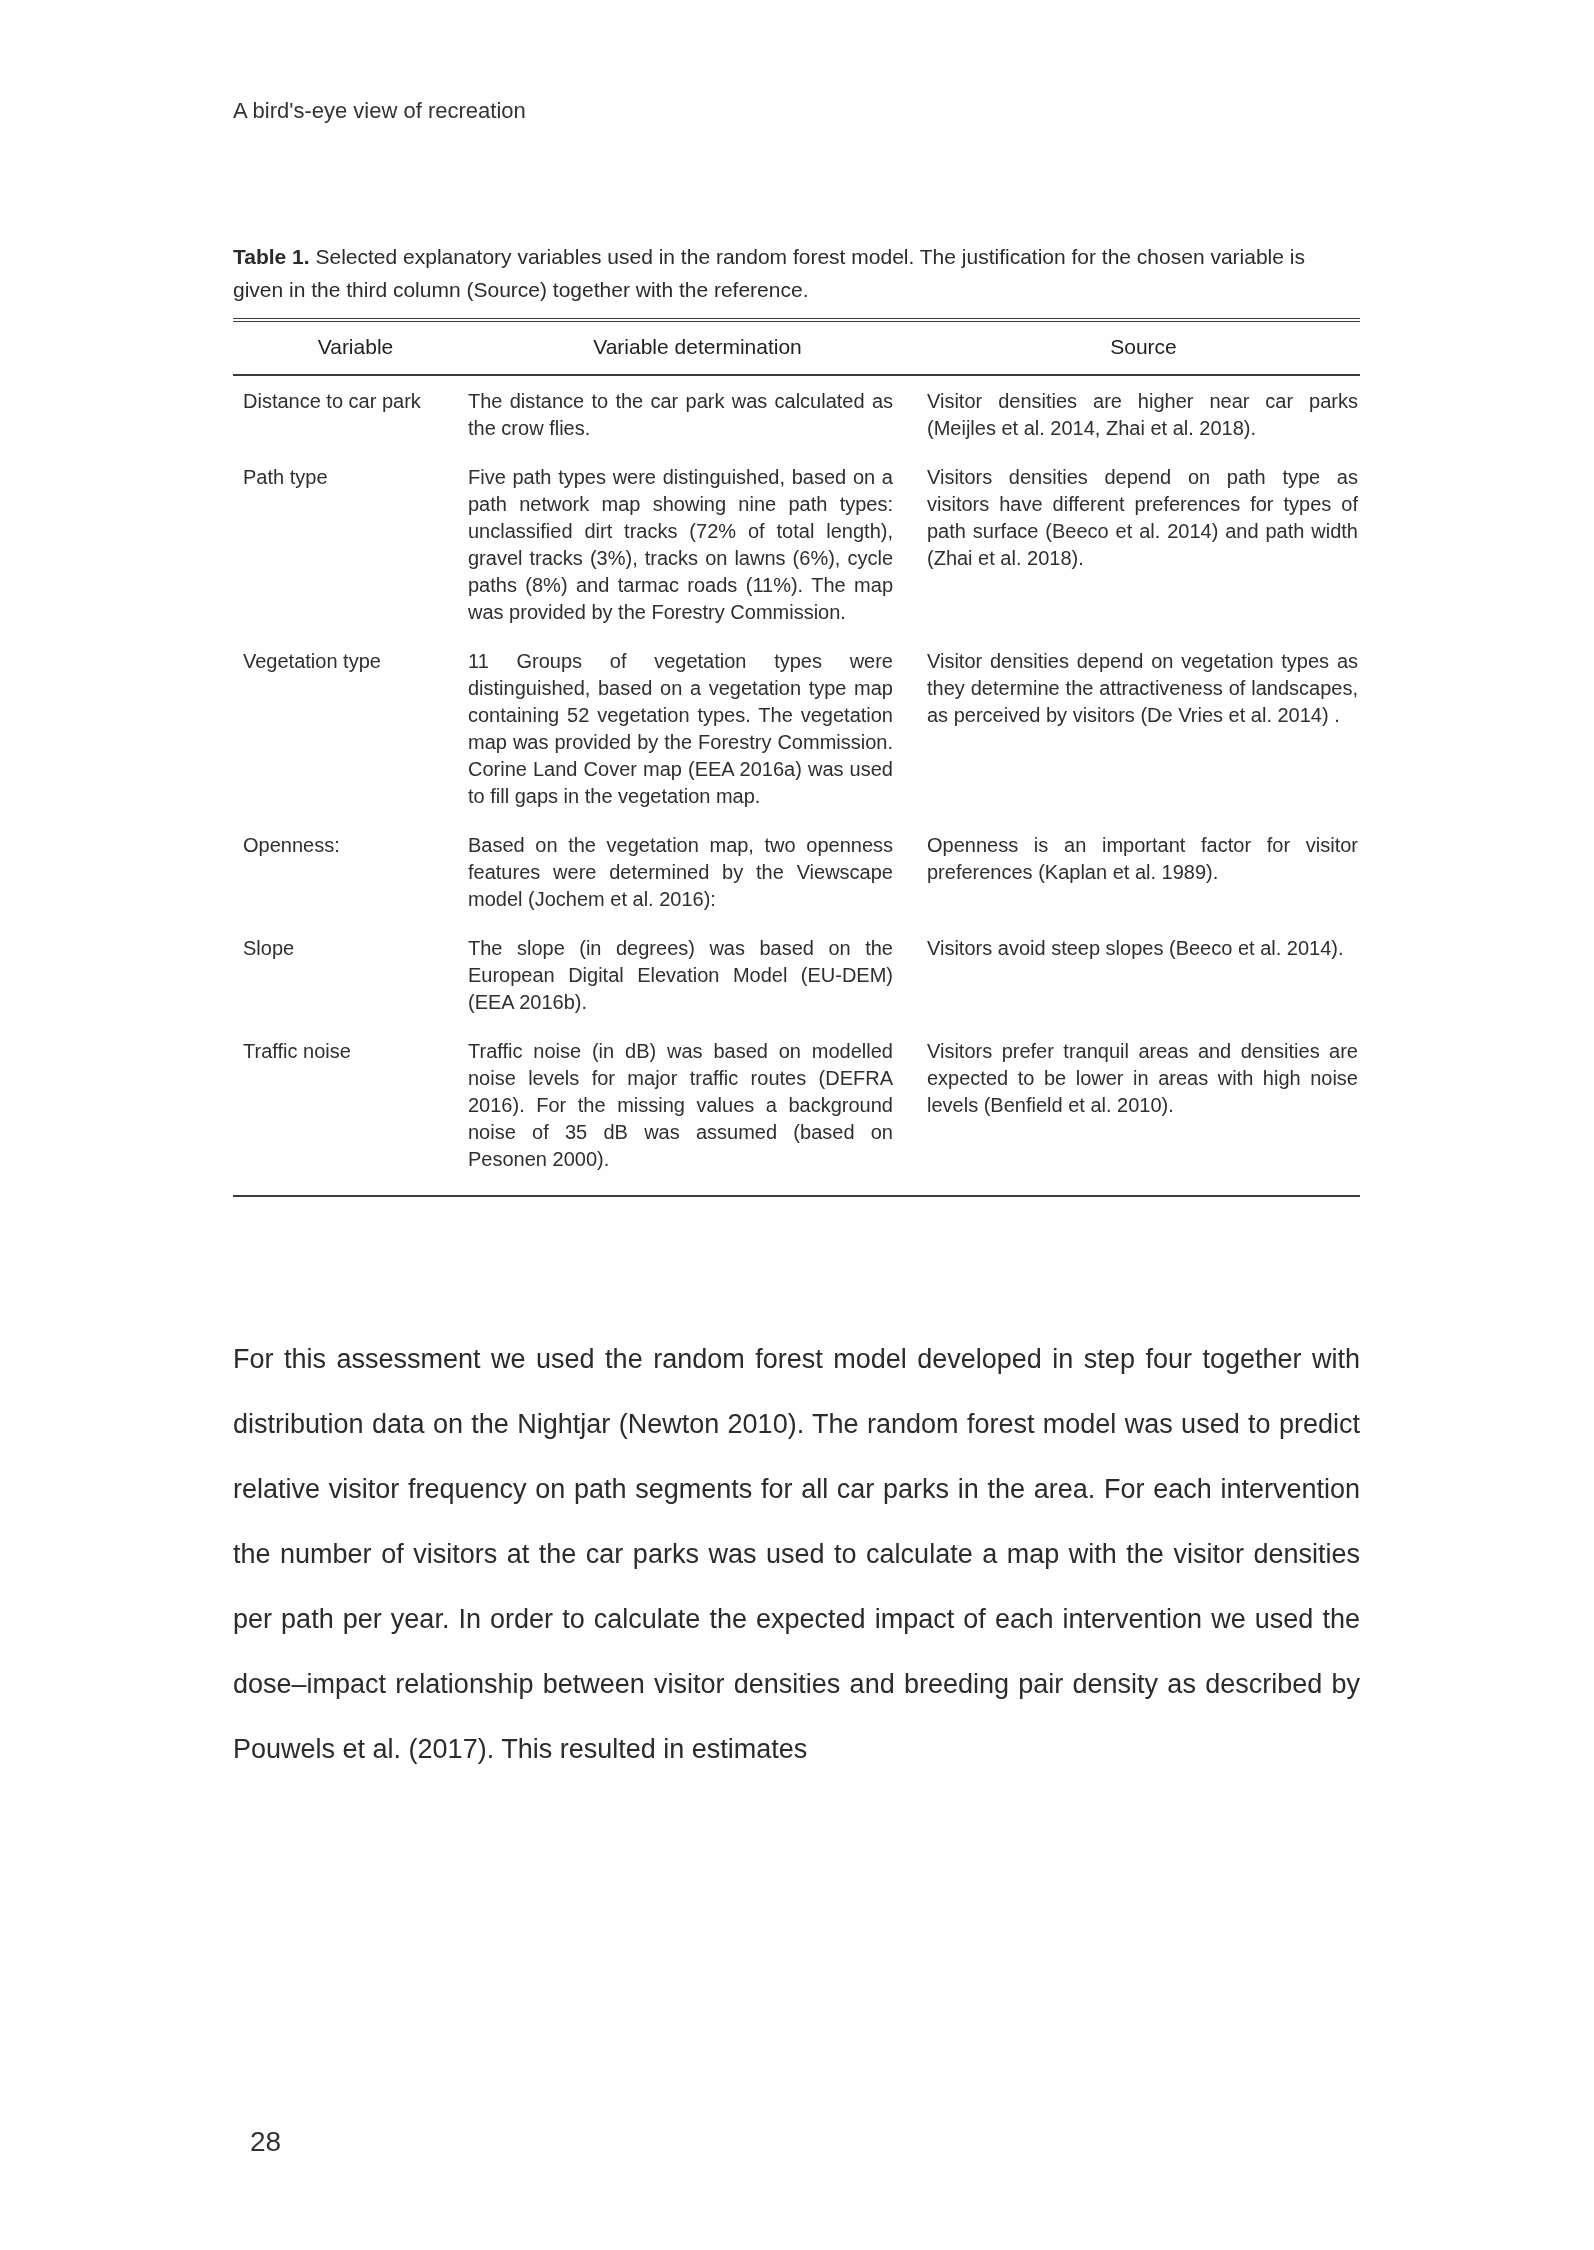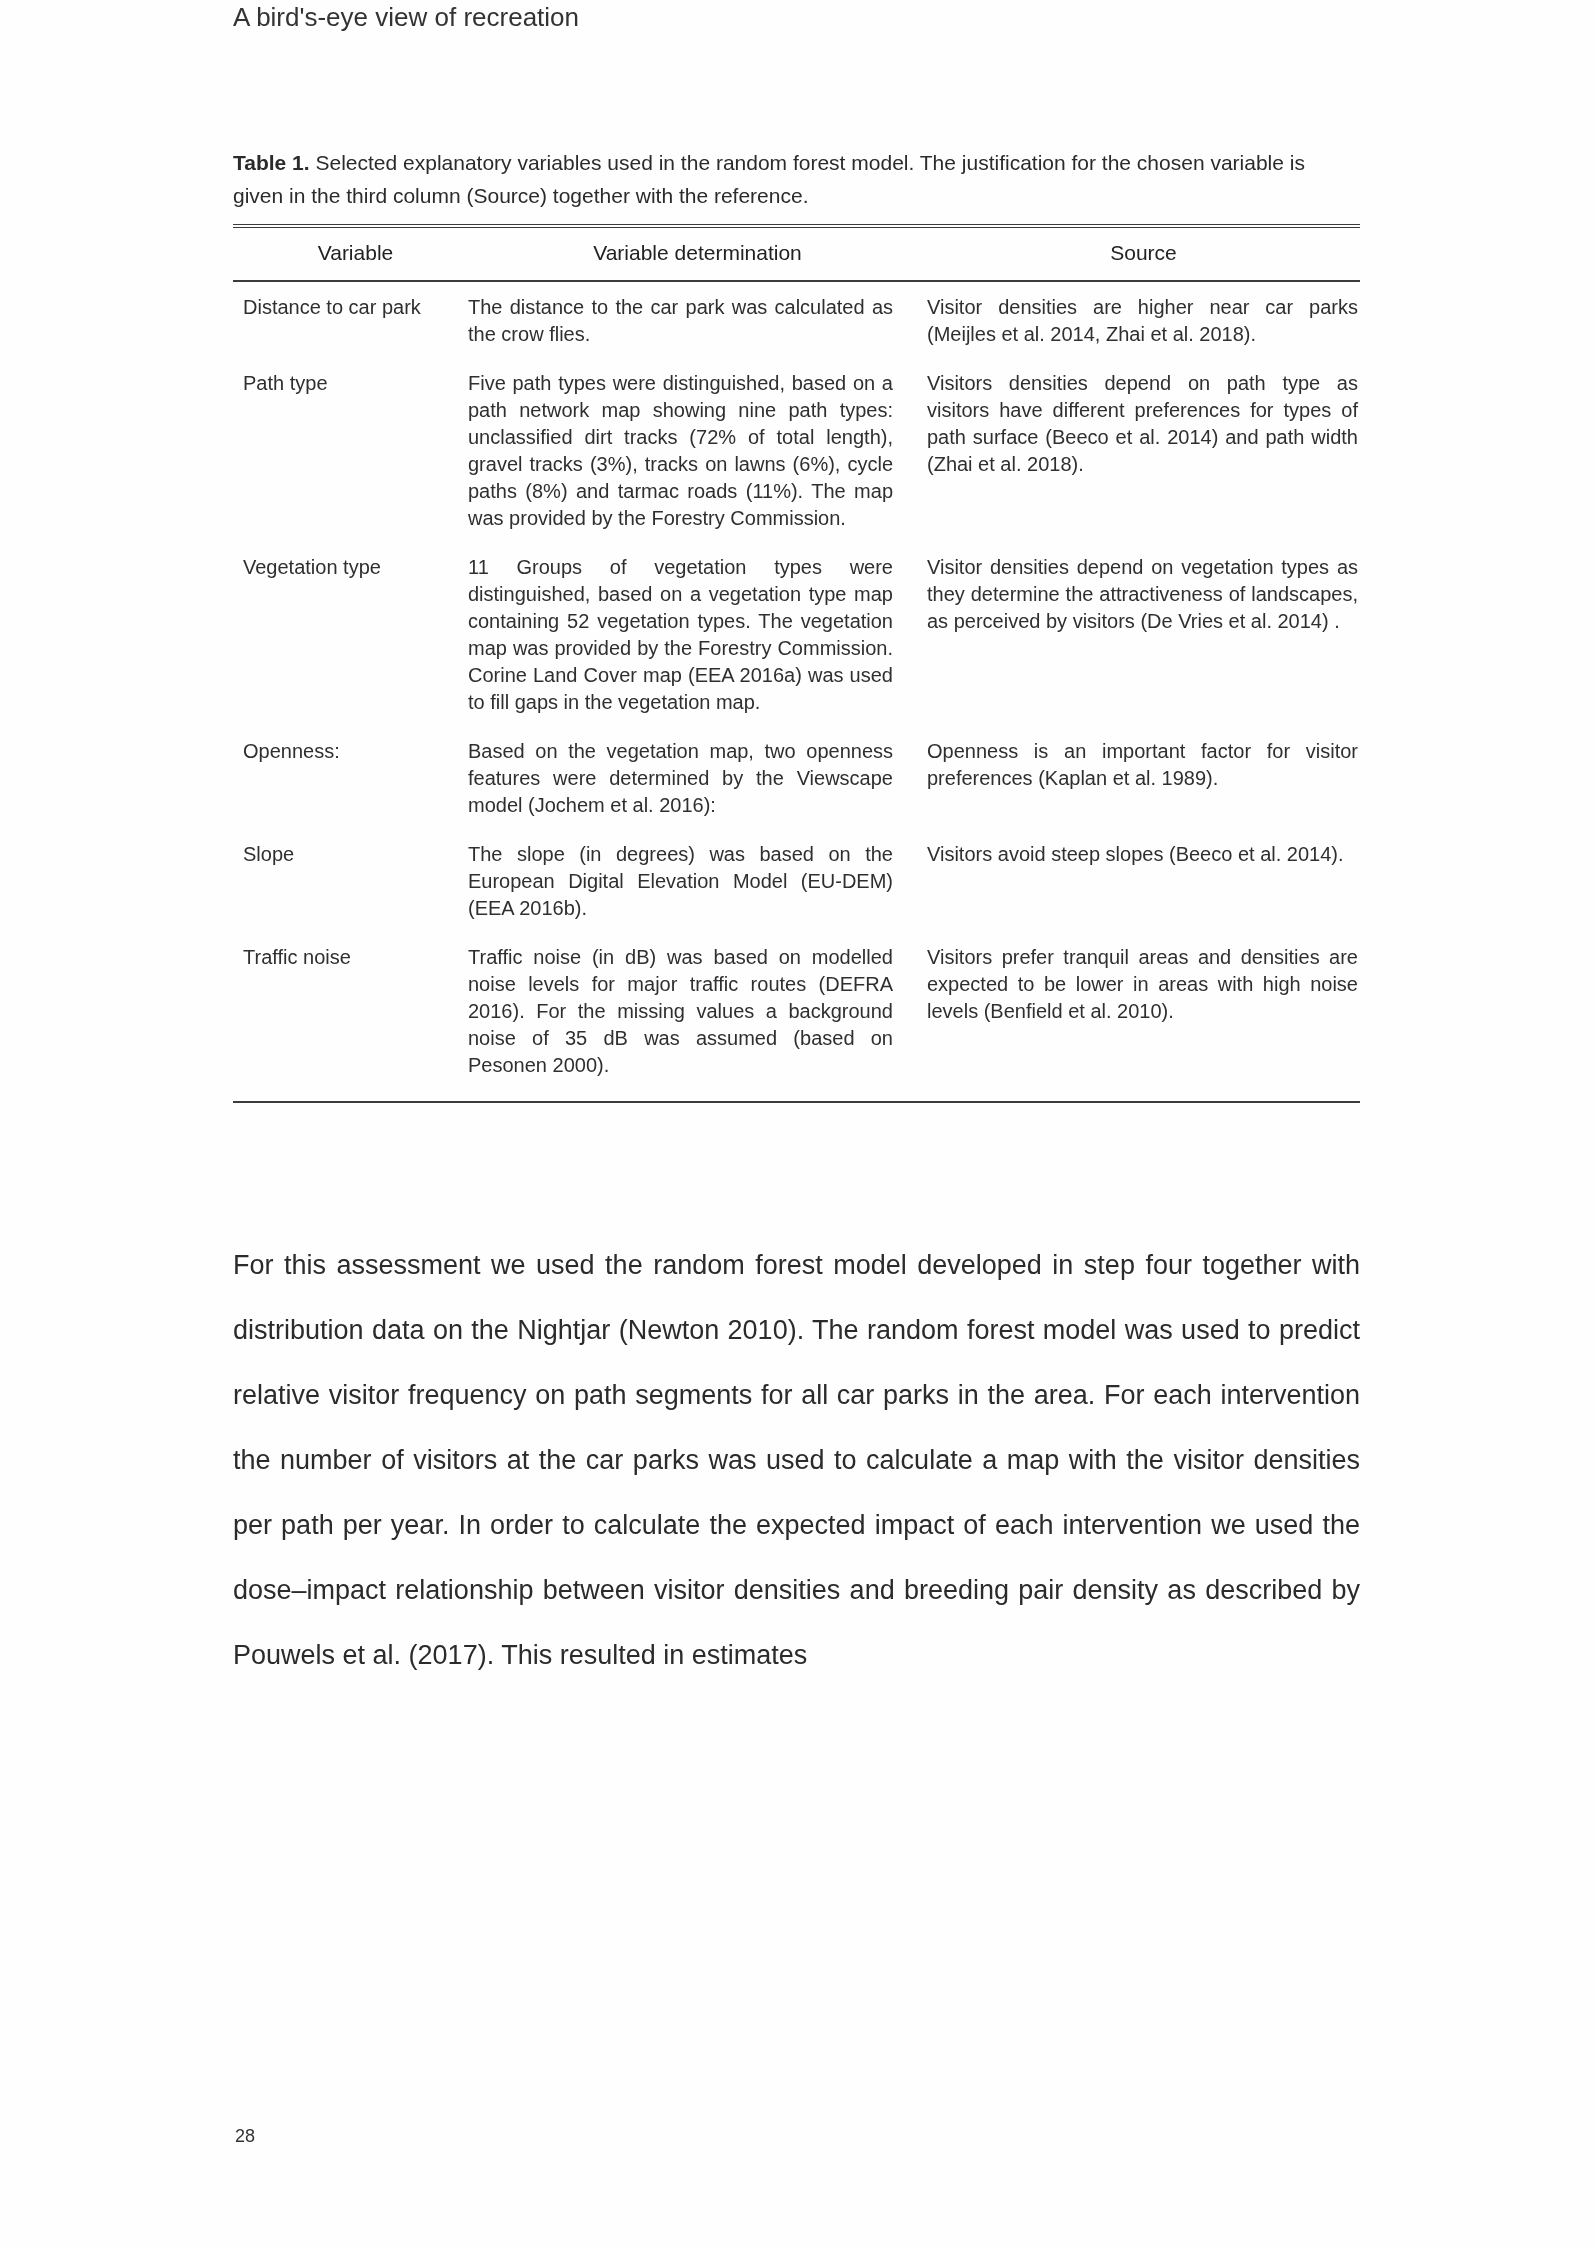--- a/index.html
+++ b/index.html
@@ -12,21 +12,22 @@
     color: #2e2e2e;
     overflow: hidden;
   }
   .content {
     position: absolute;
     left: 233px;
     top: 0;
     width: 1127px;
   }
   .running-header {
-    font-size: 26px;
+    margin-top: 94px;
+    font-size: 22px;
     line-height: 34px;
     color: #333333;
   }
   .caption {
     margin: 112px 0 0 0;
     font-size: 21px;
     line-height: 33px;
     color: #2b2b2b;
   }
   .caption-label { font-weight: bold; }
@@ -63,23 +64,23 @@
   .body-paragraph {
     margin: 130px 0 0 0;
     width: 1127px;
     font-size: 27px;
     line-height: 65px;
     text-align: justify;
     color: #2b2b2b;
   }
   .page-number {
     position: absolute;
-    left: 235px;
+    left: 250px;
     top: 2126px;
-    font-size: 18px;
+    font-size: 28px;
     color: #333333;
   }
 </style>
 </head>
 <body>
 
 <div class="page">
   <div class="content">
 
     <div class="running-header">A bird's-eye view of recreation</div>

